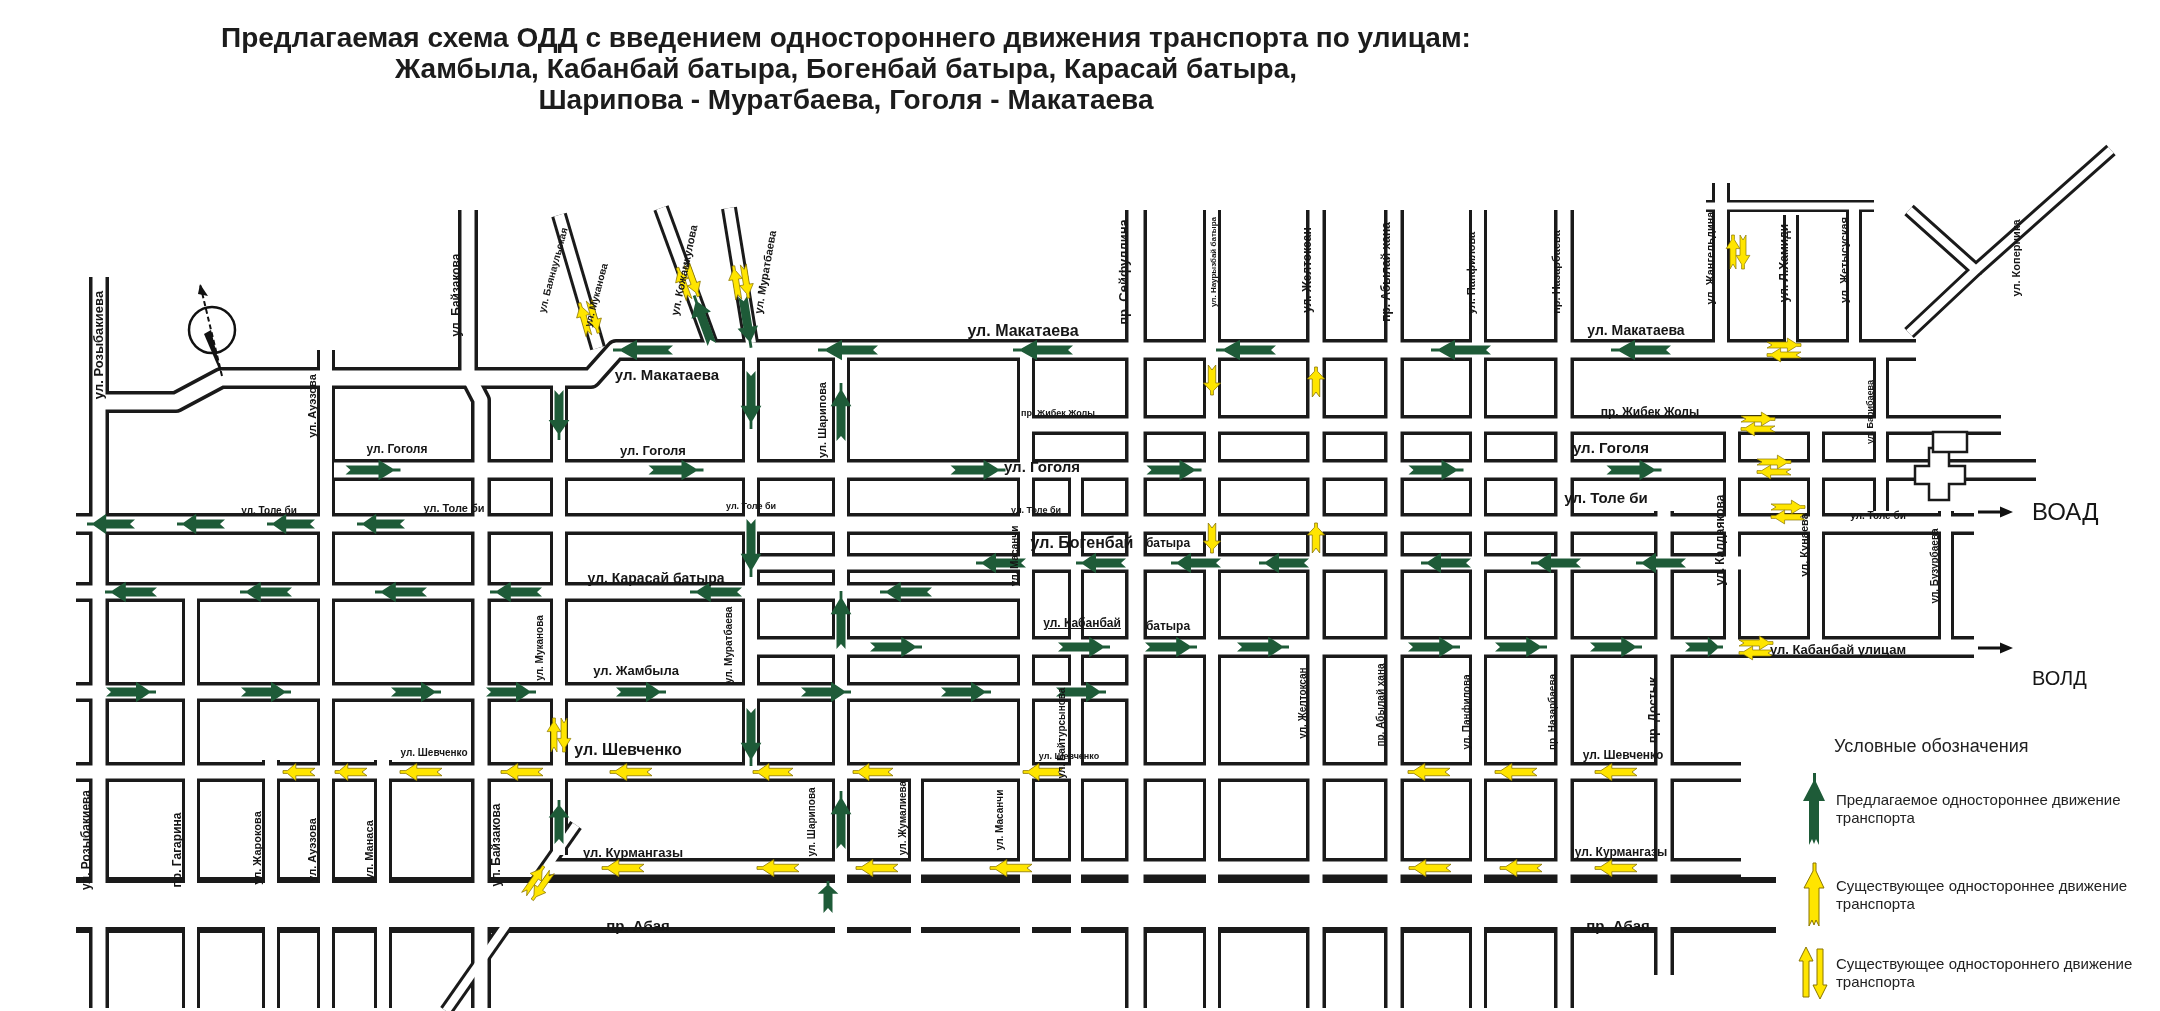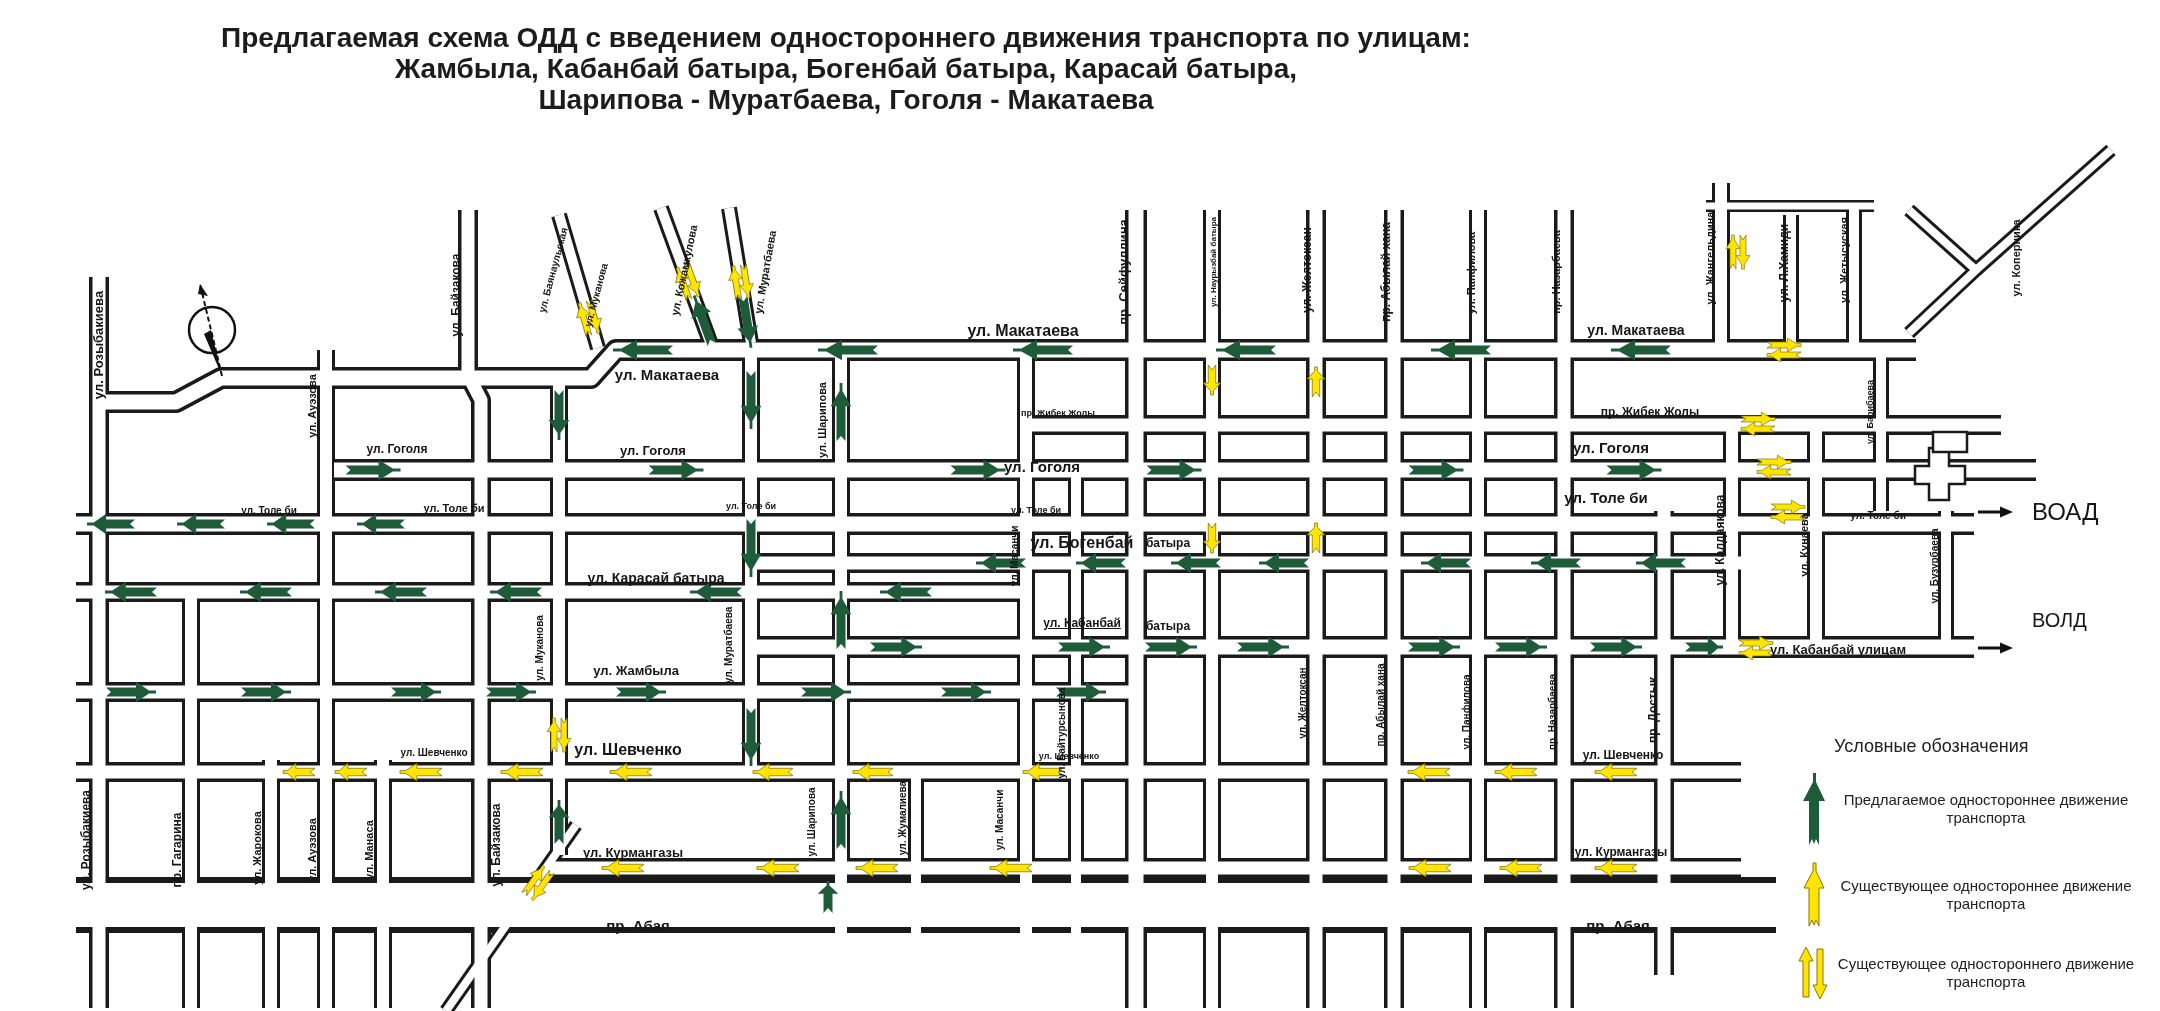--- a/index.html
+++ b/index.html
@@ -7,21 +7,21 @@
         font-family:"Liberation Sans",sans-serif;margin-left:16px;}
   #title{position:absolute;left:0;top:22px;width:1660px;text-align:center;
          font-weight:bold;color:#1c1c1c;font-size:28px;line-height:31px;}
   #map-svg{position:absolute;left:0;top:0;}
   .lbl{position:absolute;white-space:nowrap;color:#161616;font-weight:bold;
        transform:translate(-50%,-50%);z-index:5;}
   #legend{position:absolute;left:1782px;top:736px;width:360px;z-index:6;}
   #legend h3{margin:0 0 14px 36px;font-size:18px;font-weight:normal;color:#222;}
   .leg-row{display:flex;align-items:center;margin-bottom:14px;}
   .leg-ico{width:32px;flex:0 0 32px;display:flex;justify-content:center;}
-  .leg-txt{font-size:15px;line-height:18px;color:#222;margin-left:6px;width:300px;text-align:center;}
+  .leg-txt{font-size:15px;line-height:18px;color:#222;margin-left:6px;width:300px;}
 </style>
 </head>
 <body>
 
 <div id="page">
 
   <div id="title">
     <div>Предлагаемая схема ОДД с введением одностороннего движения транспорта по улицам:</div>
     <div>Жамбыла, Кабанбай батыра, Богенбай батыра, Карасай батыра,</div>
     <div>Шарипова - Муратбаева, Гоголя - Макатаева</div>
@@ -315,21 +315,21 @@
       <div class="lbl" style="left: 1605px; top: 852px; font-size: 12px; transform: translate(-50%, -50%) rotate(0deg);">ул. Курмангазы</div>
       <div class="lbl" style="left: 622px; top: 925px; font-size: 15px; transform: translate(-50%, -50%) rotate(0deg);">пр. Абая</div>
       <div class="lbl" style="left: 1602px; top: 925px; font-size: 15px; transform: translate(-50%, -50%) rotate(0deg);">пр. Абая</div>
       <div class="lbl" style="left: 70px; top: 840px; font-size: 12px; transform: translate(-50%, -50%) rotate(-90deg);">ул. Розыбакиева</div>
       <div class="lbl" style="left: 161px; top: 850px; font-size: 12px; transform: translate(-50%, -50%) rotate(-90deg);">пр. Гагарина</div>
       <div class="lbl" style="left: 241px; top: 848px; font-size: 11px; transform: translate(-50%, -50%) rotate(-90deg);">ул. Жарокова</div>
       <div class="lbl" style="left: 296px; top: 850px; font-size: 11px; transform: translate(-50%, -50%) rotate(-90deg);">ул. Ауэзова</div>
       <div class="lbl" style="left: 353px; top: 850px; font-size: 11px; transform: translate(-50%, -50%) rotate(-90deg);">ул. Манаса</div>
       <div class="lbl" style="left: 480px; top: 845px; font-size: 12px; transform: translate(-50%, -50%) rotate(-90deg);">ул. Байзакова</div>
       <div class="lbl" style="left: 2016px; top: 512px; font-size: 24px; font-weight: 400; transform: translate(0px, -50%);">ВОАД</div>
-      <div class="lbl" style="left: 2016px; top: 620px; font-size: 20px; font-weight: 400; transform: translate(0px, -50%);">ВОЛД</div>
+      <div class="lbl" style="left: 2016px; top: 678px; font-size: 20px; font-weight: 400; transform: translate(0px, -50%);">ВОЛД</div>
     </div>
 
   <div id="legend">
     <h3>Условные обозначения</h3>
     <div class="leg-row">
       <span class="leg-ico">
         <svg width="26" height="76" viewBox="0 0 26 76">
           <polygon points="8,74 11,68 13,73 15,68 18,74 18,30 24,30 15,11 15,2 12,2 12,11 2,30 8,30" fill="#1E5B38"></polygon>
         </svg>
       </span>

